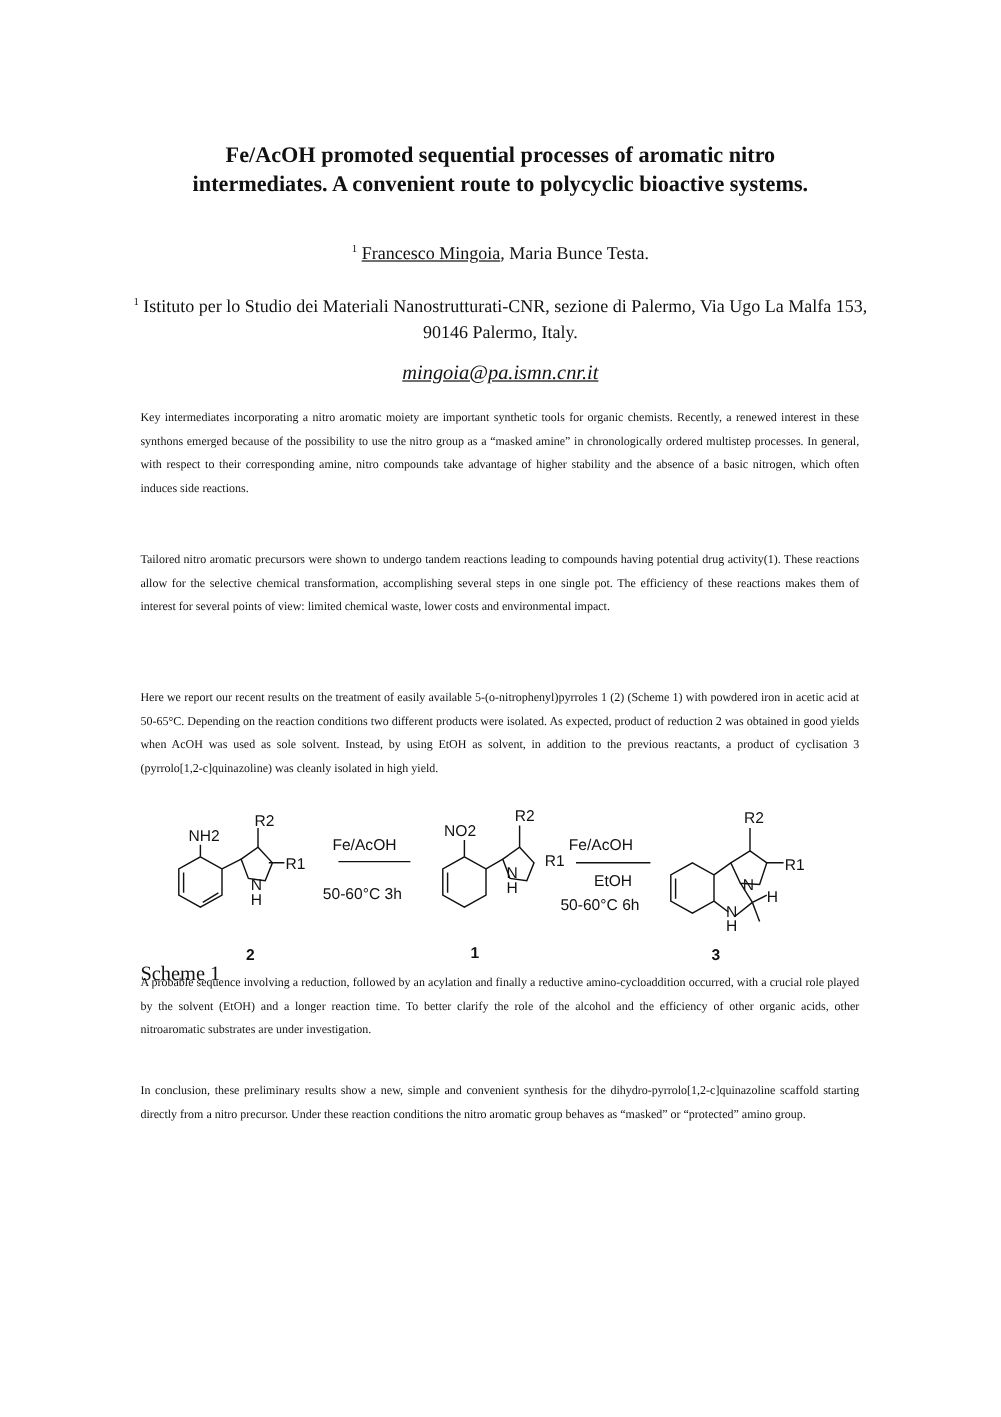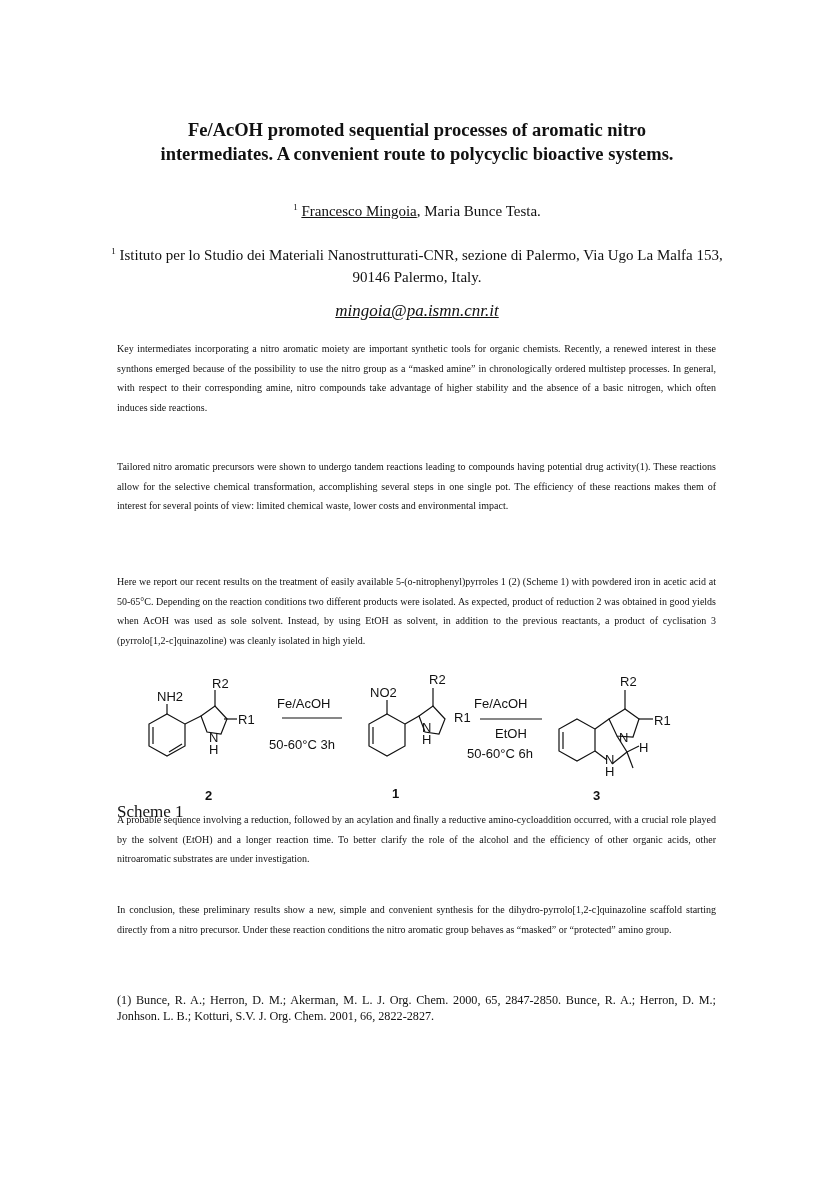--- a/index.html
+++ b/index.html
@@ -97,14 +97,13 @@
     <text x="488" y="112">H</text>
     <text x="476" y="136" font-weight="bold">3</text>
   </g>
 </svg>
 
 <div class="schemelabel">Scheme 1</div>
 <div class="body p4">A probable sequence involving a reduction, followed by an acylation and finally a reductive amino-cycloaddition occurred, with a crucial role played by the solvent (EtOH) and a longer reaction time. To better clarify the role of the alcohol and the efficiency of other organic acids, other nitroaromatic substrates are under investigation.</div>
 <div class="body p5">In conclusion, these preliminary results show a new, simple and convenient synthesis for the dihydro-pyrrolo[1,2-c]quinazoline scaffold starting directly from a nitro precursor. Under these reaction conditions the nitro aromatic group behaves as “masked” or “protected” amino group.</div>
 
 <div class="refs">
-  <div>(1) Bunce, R. A.; Herron, D. M.; Akerman, M. L. J. Org. Chem. 2000, 65, 2847-2850. Bunce, R. A.; Herron, D. M.; Jonhson. L. B.; Kotturi, S.V. J. Org. Chem. 2001, 66, 2822-2827.</div>
 </div>
 
 </body></html>

